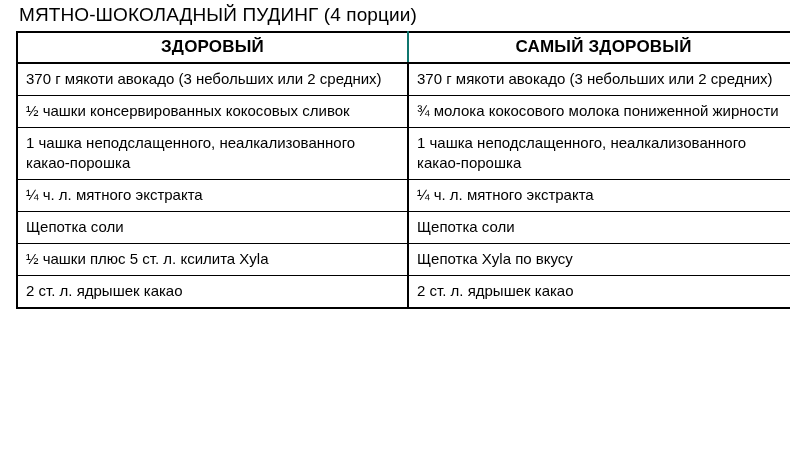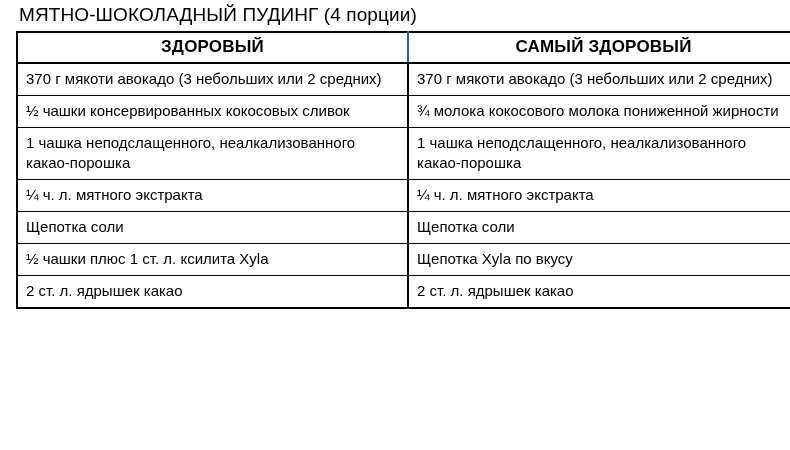--- a/index.html
+++ b/index.html
@@ -94,21 +94,21 @@
       </tr>
       <tr class="row">
         <td class="body-cell">¼ ч. л. мятного экстракта</td>
         <td class="body-cell last">¼ ч. л. мятного экстракта</td>
       </tr>
       <tr class="row">
         <td class="body-cell">Щепотка соли</td>
         <td class="body-cell last">Щепотка соли</td>
       </tr>
       <tr class="row">
-        <td class="body-cell">½ чашки плюс 1 ст. л. ксилита Xyla</td>
+        <td class="body-cell">½ чашки плюс 5 ст. л. ксилита Xyla</td>
         <td class="body-cell last">Щепотка Xyla по вкусу</td>
       </tr>
       <tr class="row row-last">
         <td class="body-cell">2 ст. л. ядрышек какао</td>
         <td class="body-cell last">2 ст. л. ядрышек какао</td>
       </tr>
     </tbody>
   </table>
 
 </div>

